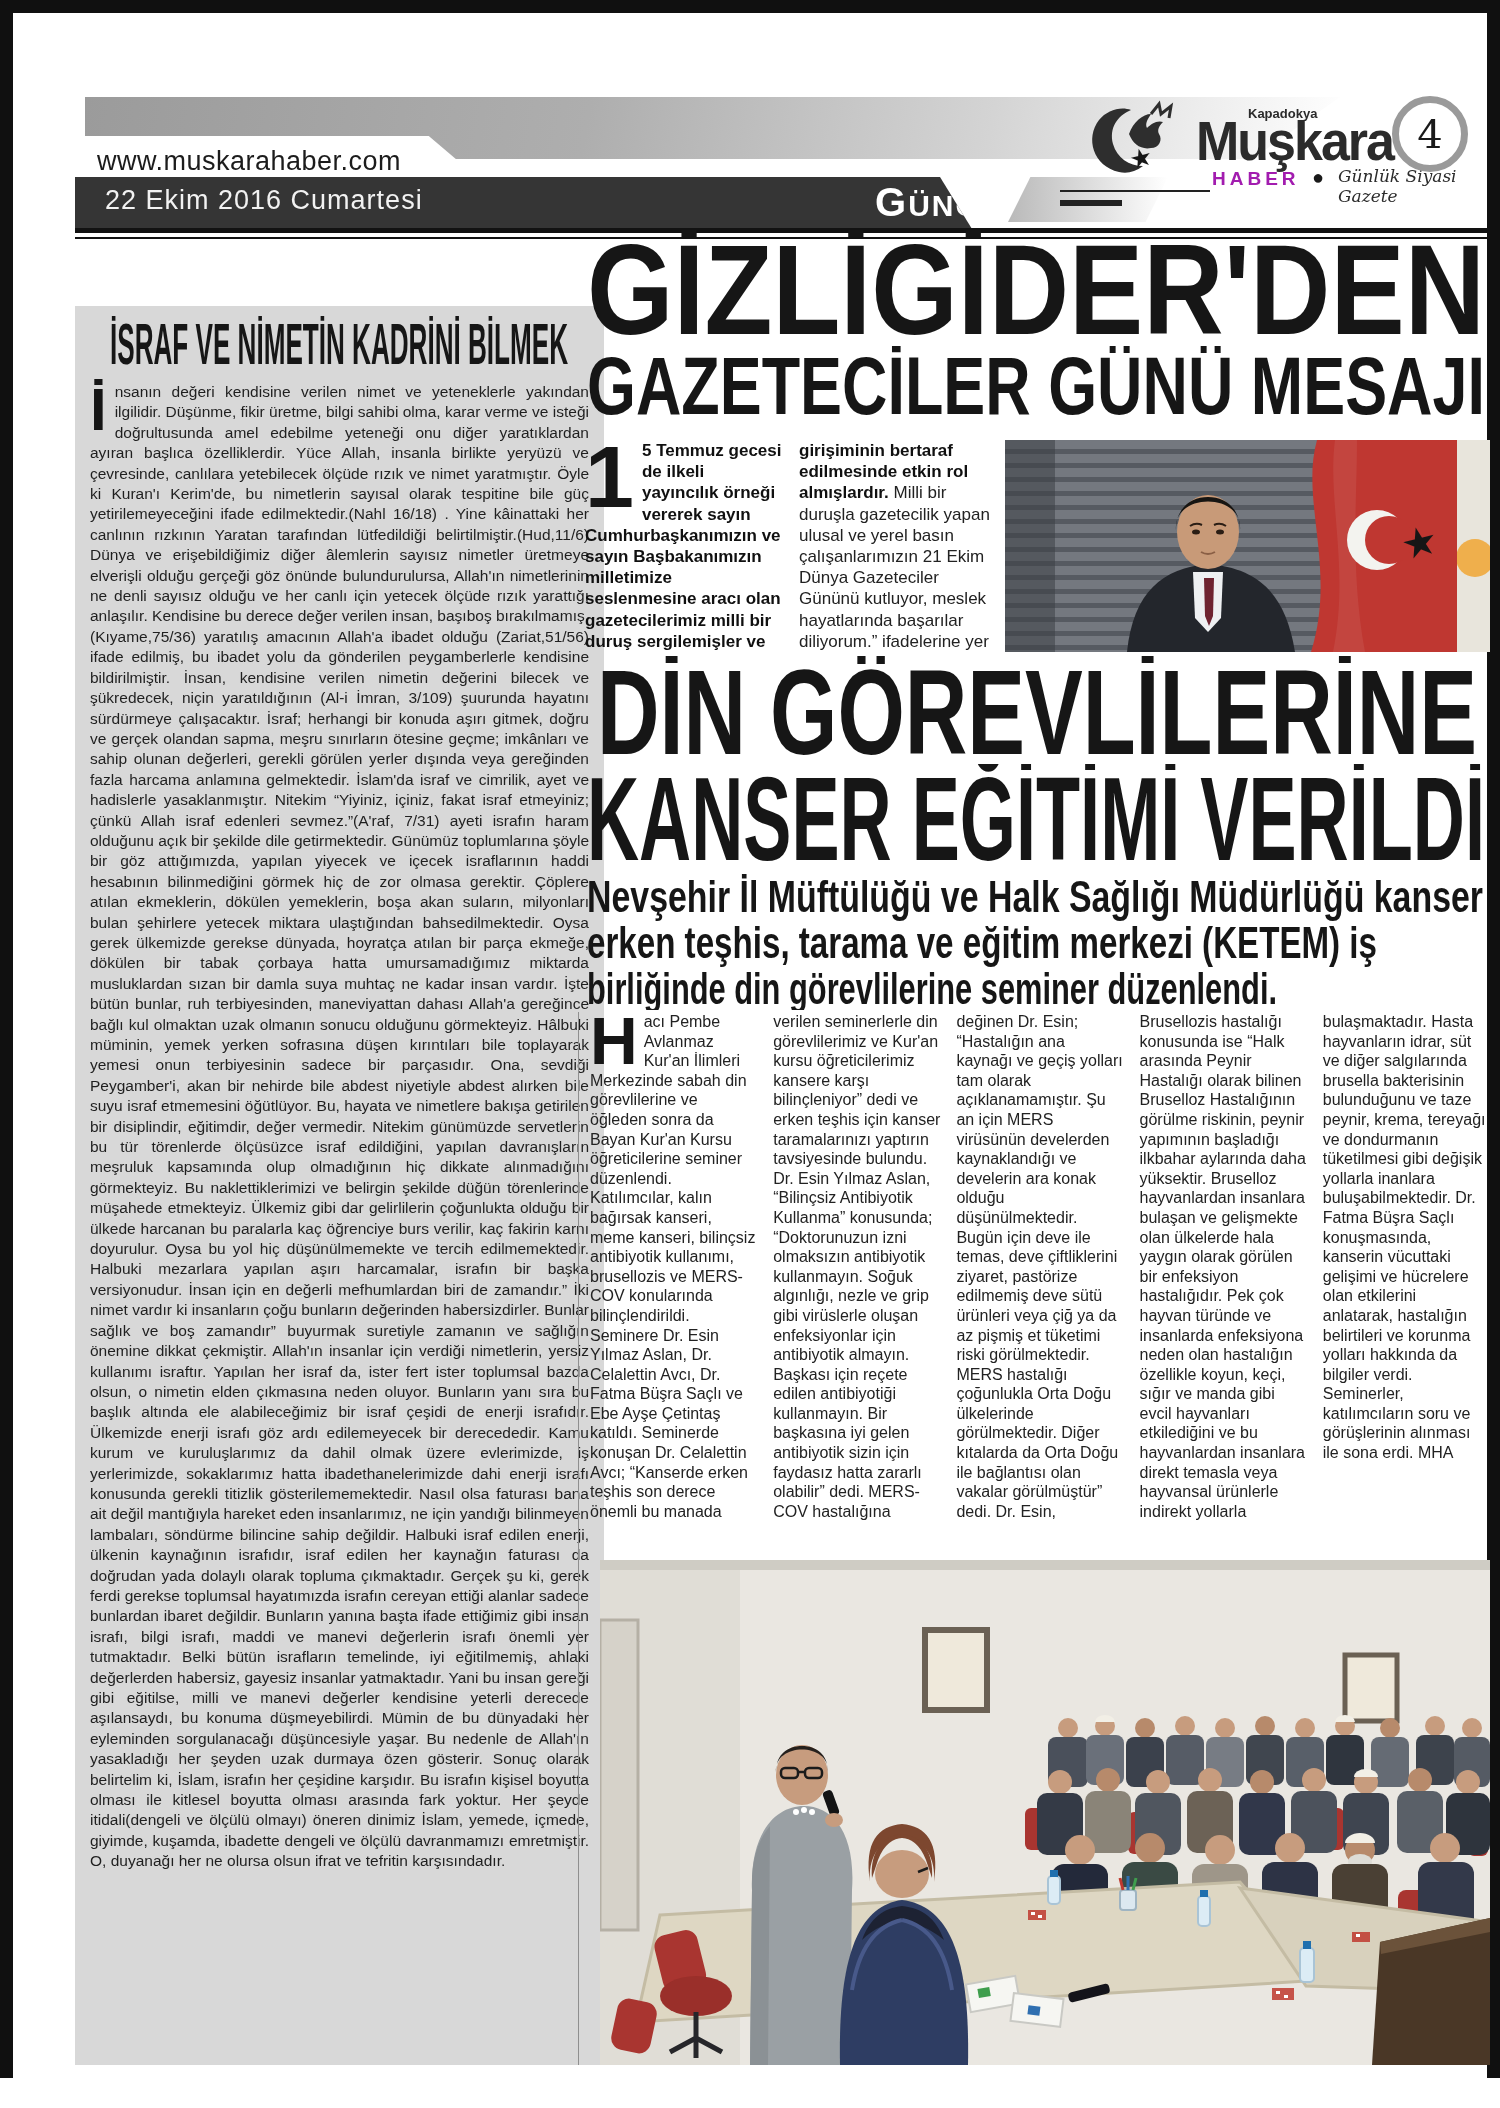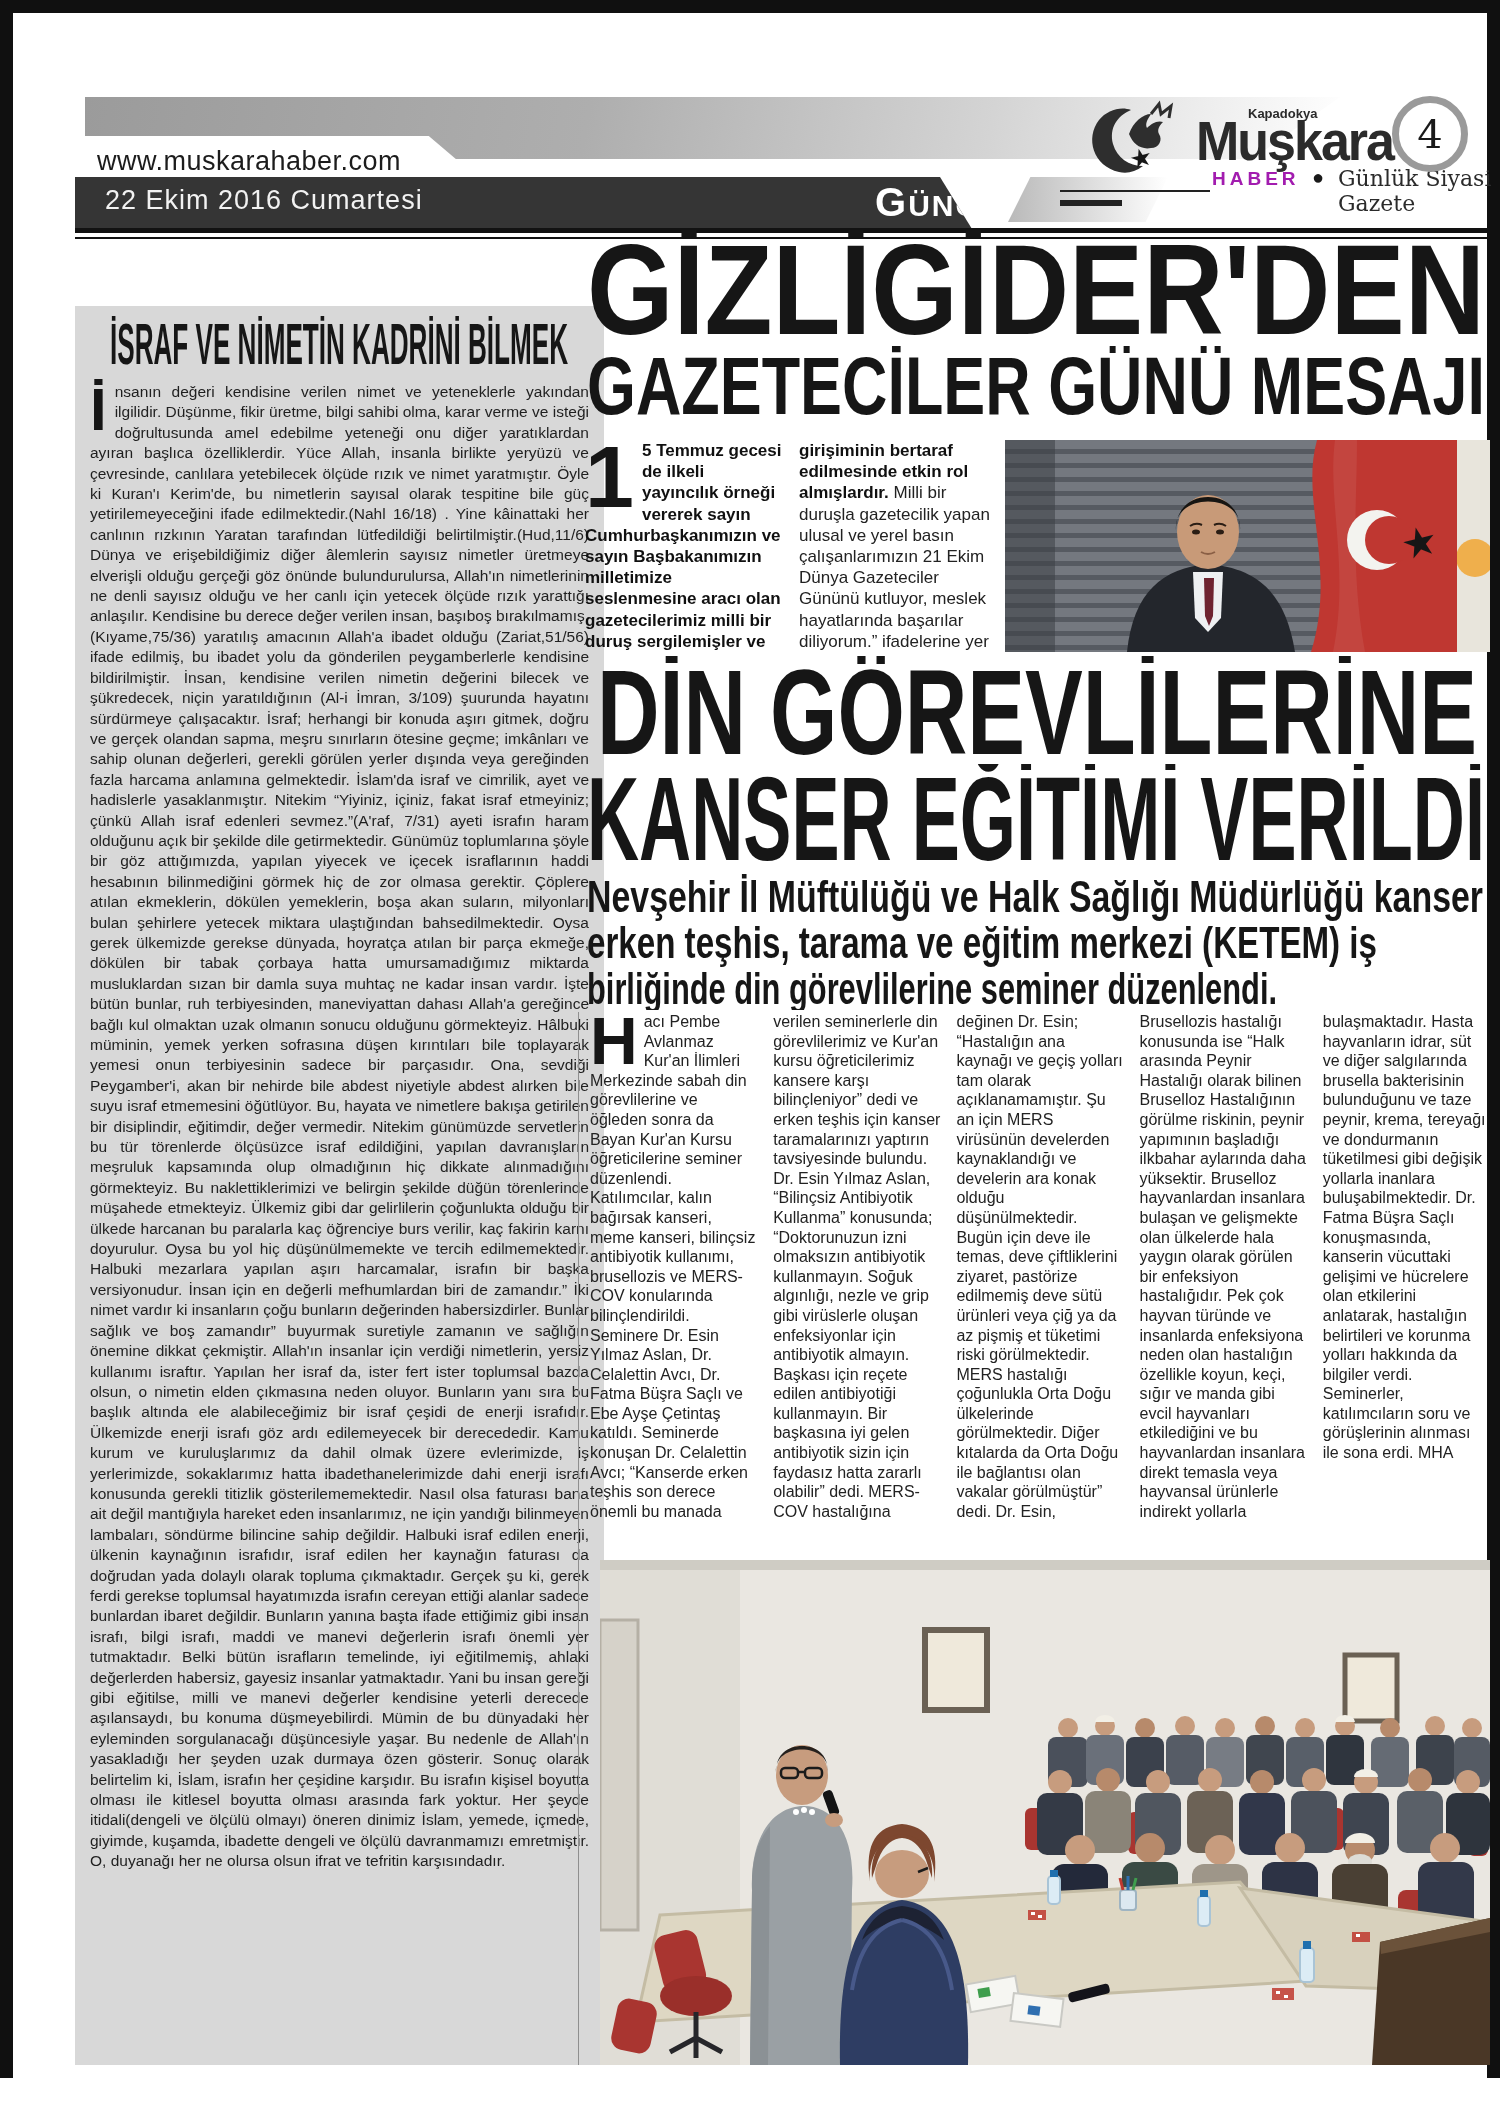--- a/index.html
+++ b/index.html
@@ -27,21 +27,21 @@
      clip-path:polygon(14% 0,100% 0,86% 100%,0 100%);}
   .rule-thin-logo{left:1060px;top:190px;width:150px;height:2px;background:#222;}
   .rule-thick-logo{left:1060px;top:200px;width:62px;height:6px;background:#222;}
   
   .logo-bird{left:1085px;top:100px;width:120px;height:82px;}
   .logo-region{left:1248px;top:106px;font-size:13px;font-weight:700;color:#2b2b2b;}
   .logo-name{left:1196px;top:108px;font-size:52px;font-weight:700;color:#2b2b2b;
      letter-spacing:-2px;transform:scaleY(1.08);transform-origin:left top;}
   .logo-sub{left:1212px;top:168px;font-size:19px;font-weight:700;color:#a21caf;letter-spacing:4px;}
   .logo-bullet{left:1312px;top:166px;font-size:20px;color:#1a1a1a;}
-  .logo-tagline{left:1338px;top:166px;font-size:22px;color:#2b2b2b;
+  .logo-tagline{left:1338px;top:166px;font-size:17px;font-style:italic;color:#2b2b2b;
      font-family:"DejaVu Serif",serif;}
   .page-badge{left:1392px;top:96px;width:62px;height:62px;border-radius:50%;
      border:7px solid #9a9a9a;background:#ffffff;display:flex;align-items:center;justify-content:center;}
   .page-badge span{font-family:"DejaVu Serif",serif;font-size:40px;color:#1a1a1a;}
   .double-rule-a{left:75px;top:228px;width:1415px;height:5px;background:#121212;}
   .double-rule-b{left:75px;top:237px;width:1415px;height:2px;background:#121212;}
   
   .fc-header{left:88px;top:248px;width:462px;height:56px;background:#ffffff;
      box-shadow:0 5px 7px rgba(0,0,0,.30);display:flex;align-items:center;justify-content:center;}
   .fc-header .title{font-size:39px;font-weight:700;color:#161616;letter-spacing:.5px;

